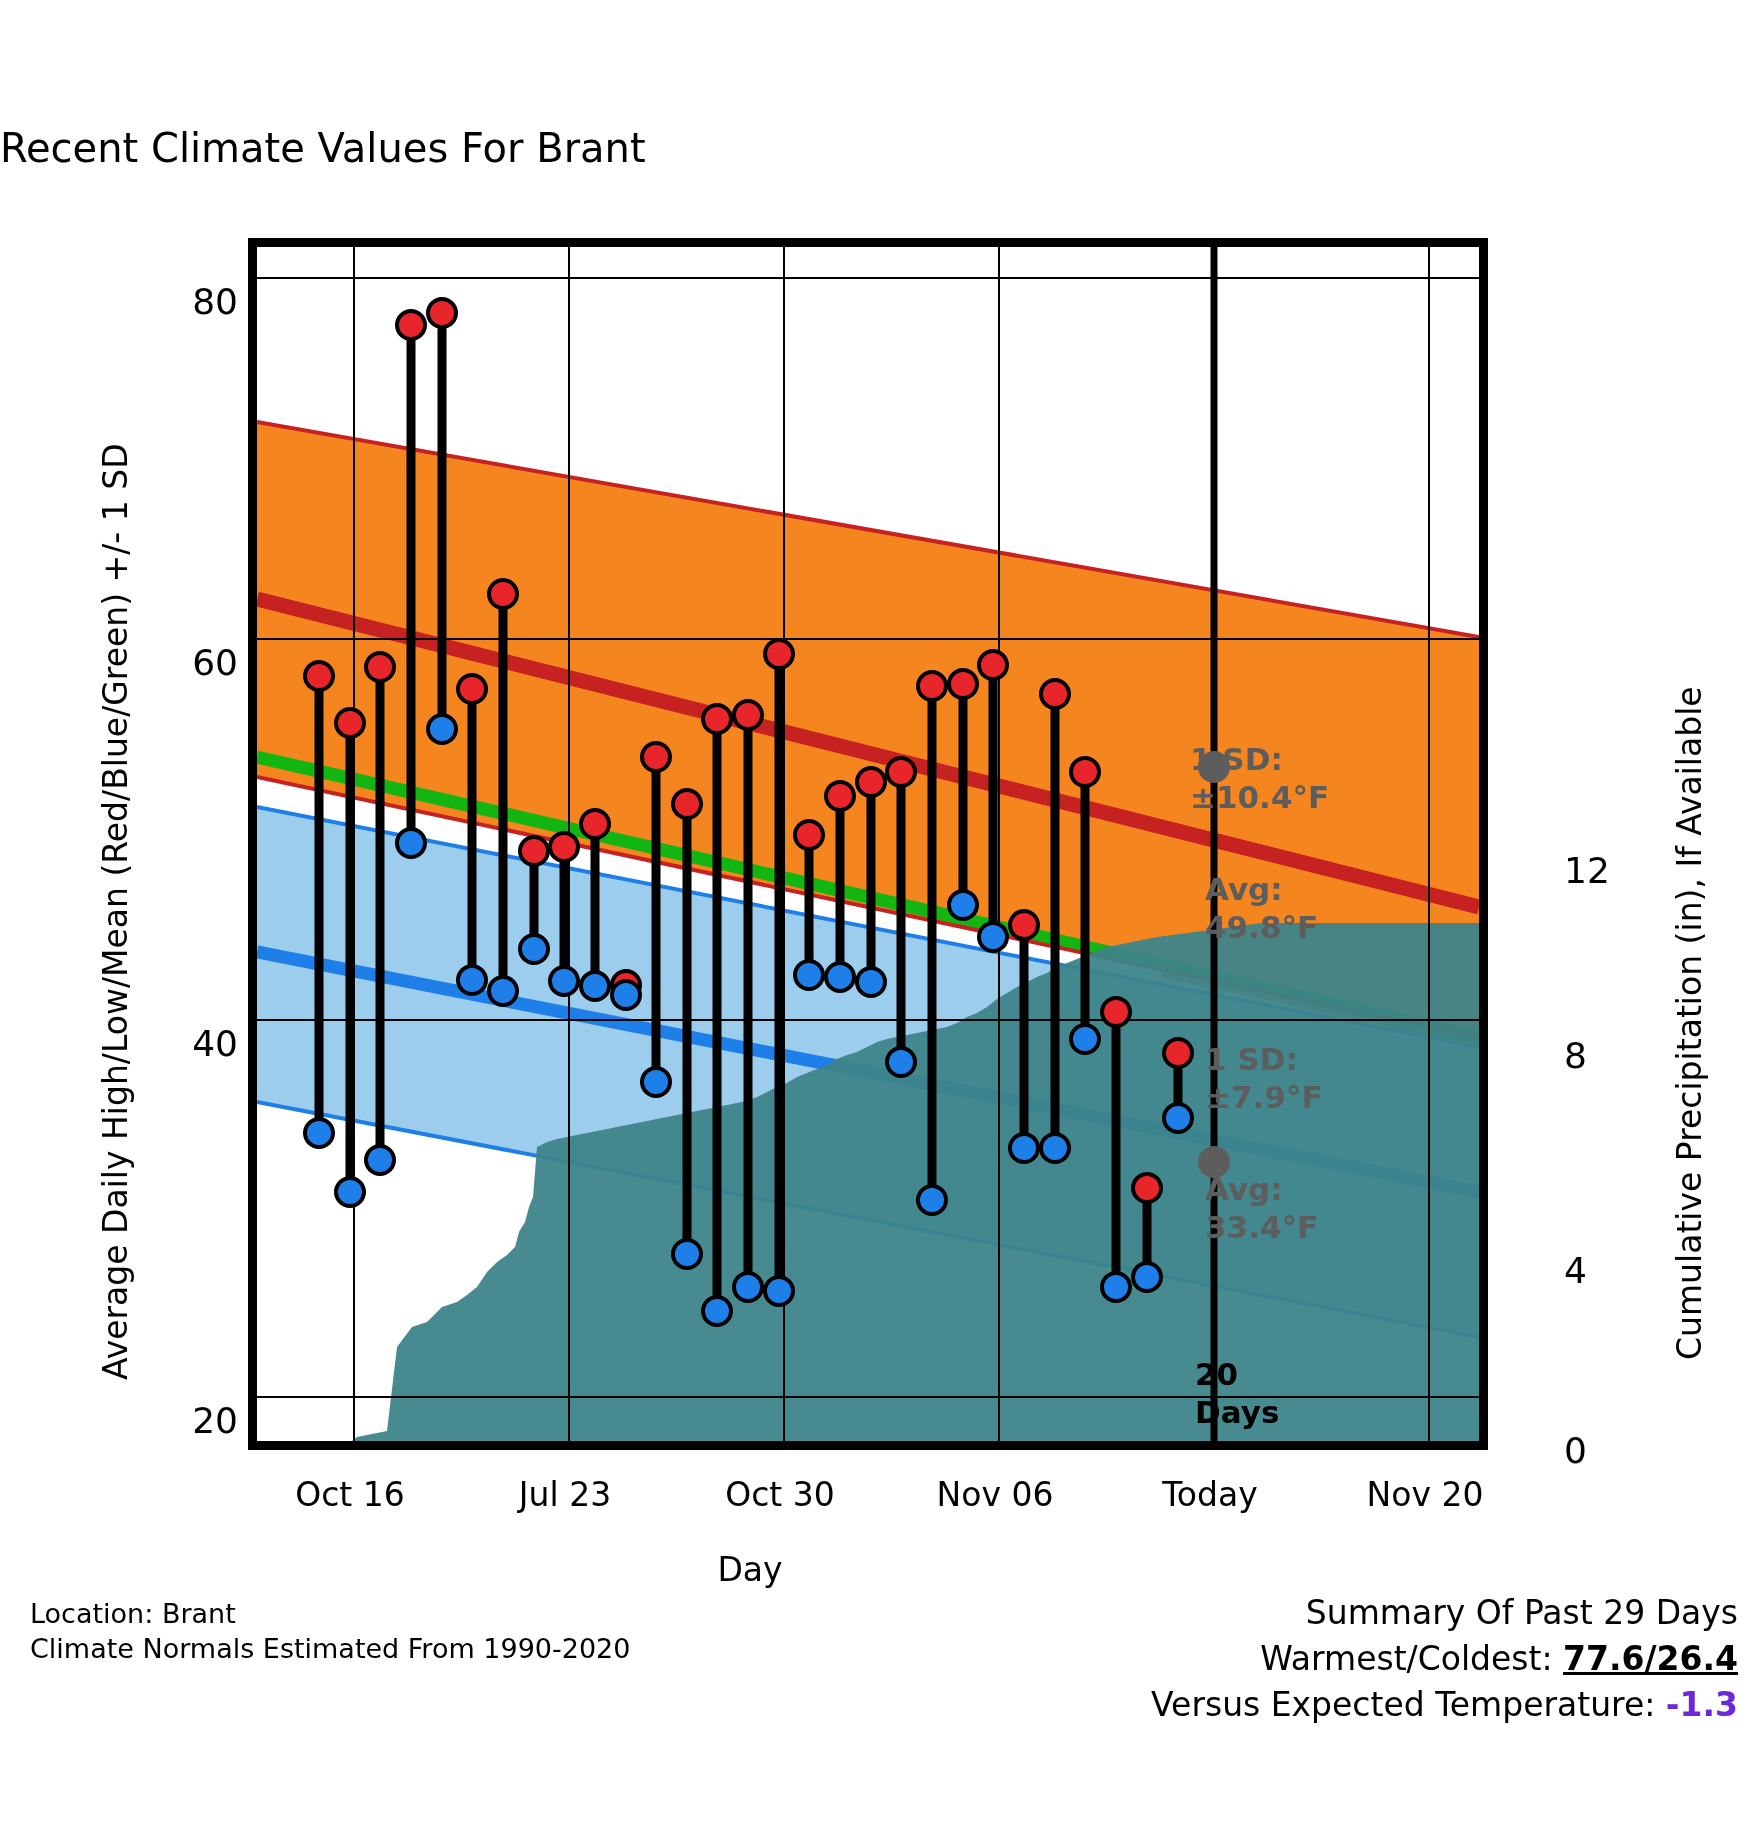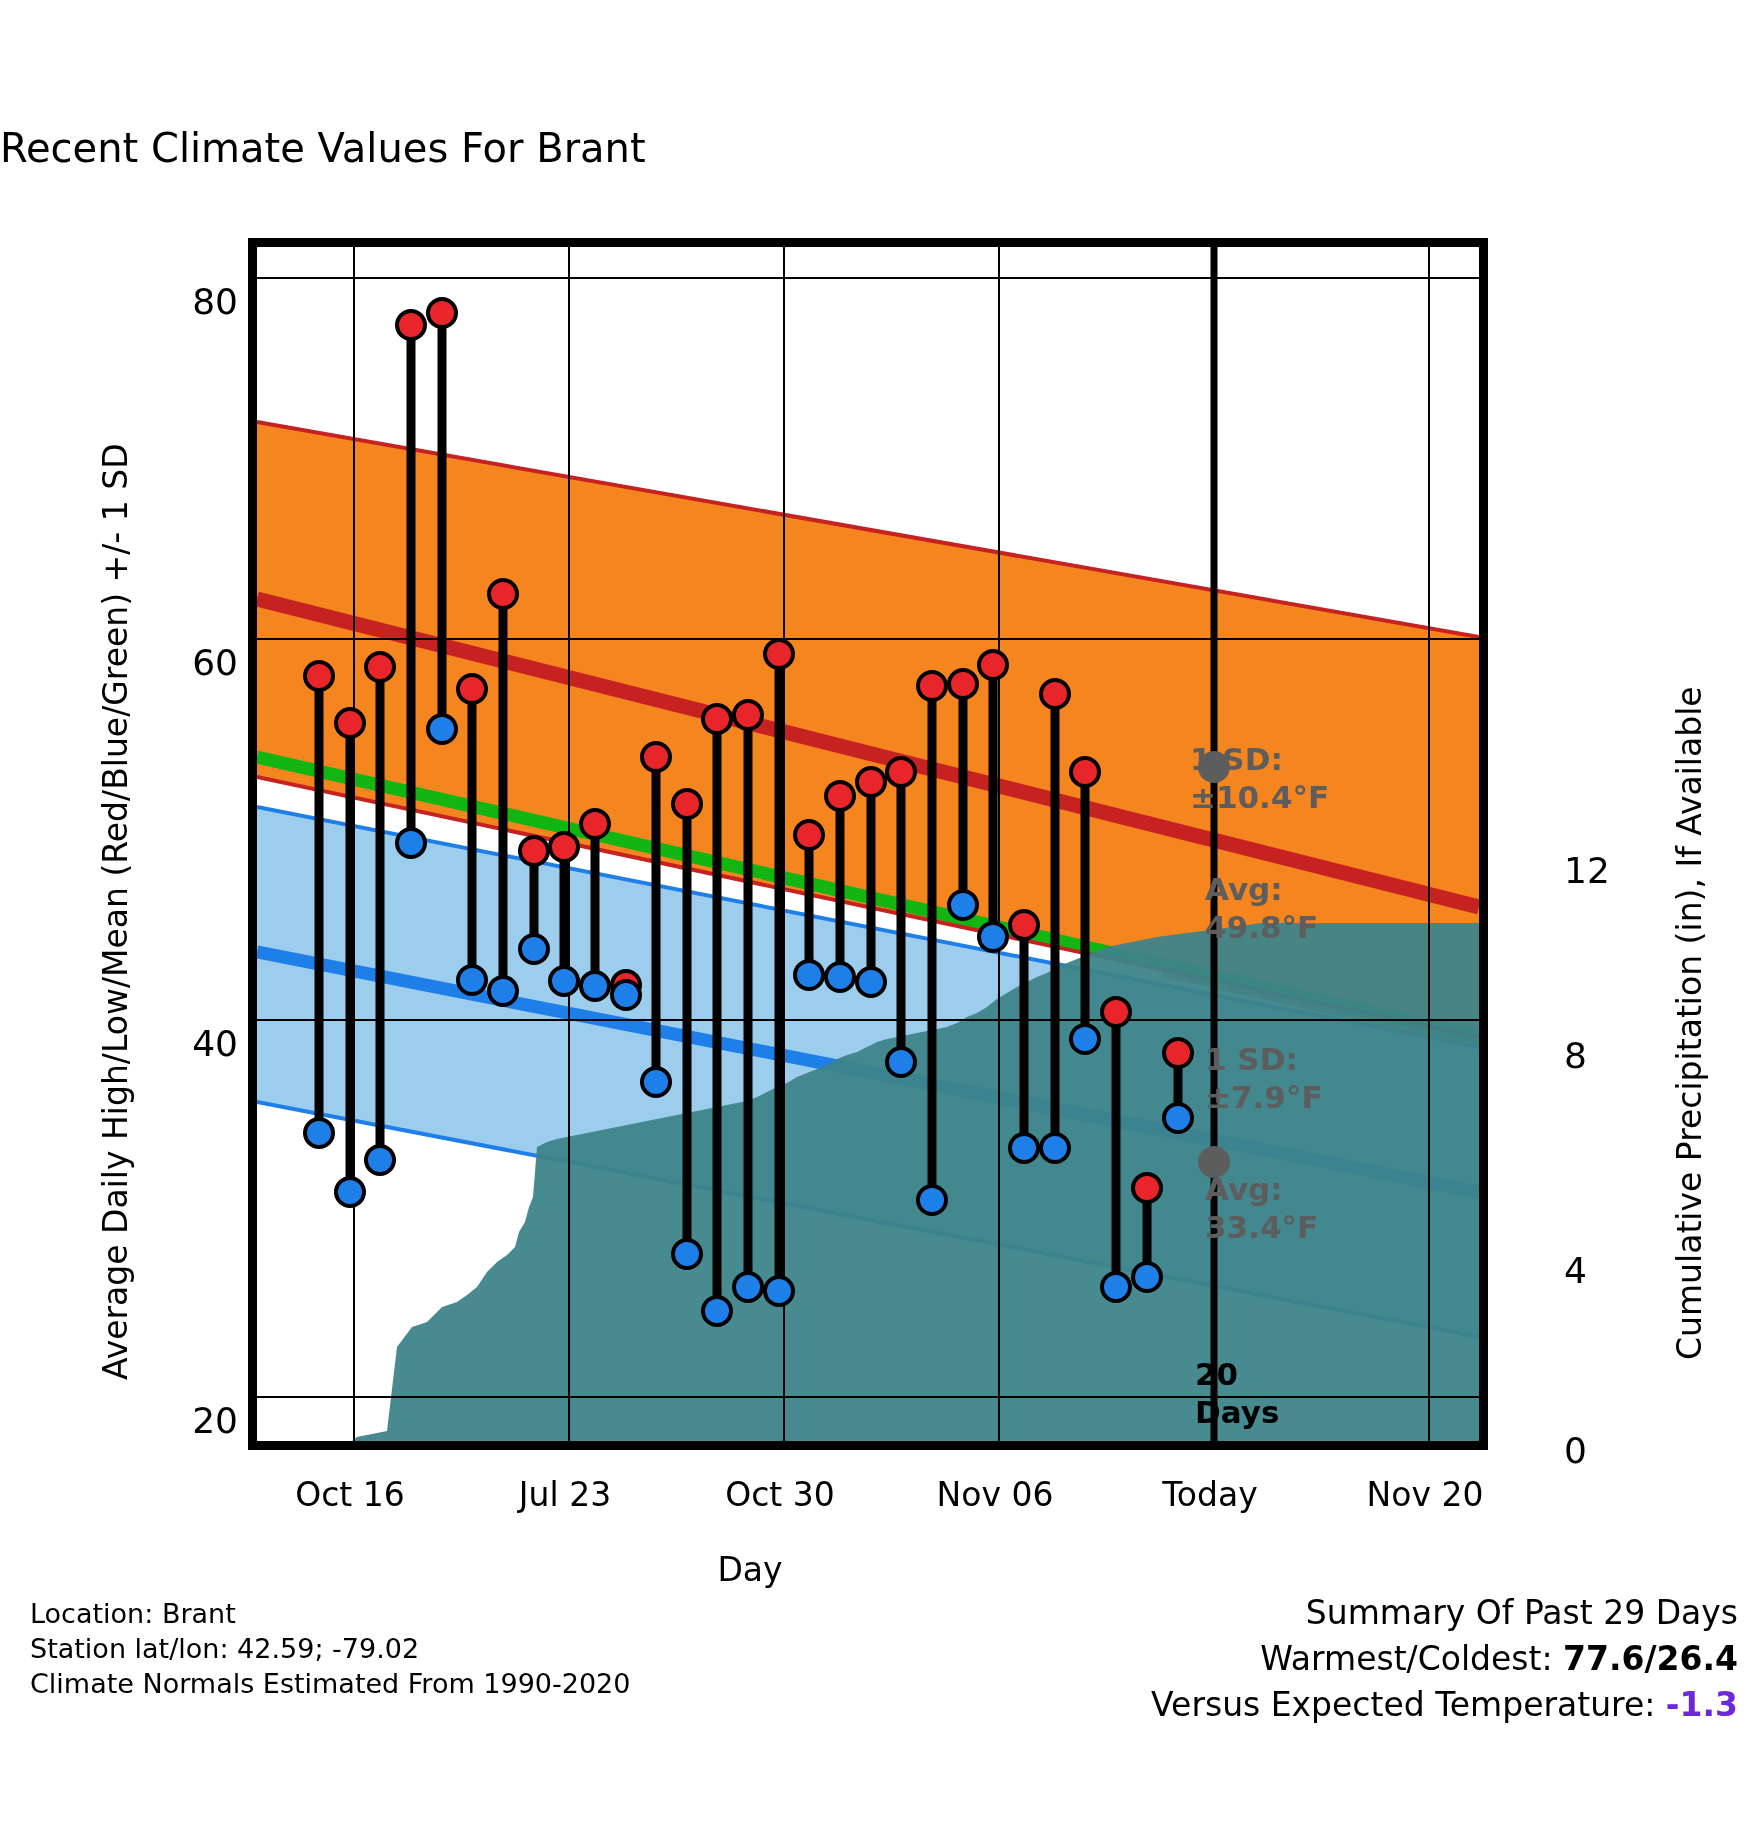--- a/index.html
+++ b/index.html
@@ -8,21 +8,21 @@
   .ylabel-left{position:absolute;left:0;top:0;transform-origin:0 0;font-size:33px;white-space:nowrap;}
   .ylabel-right{position:absolute;left:0;top:0;transform-origin:0 0;font-size:33px;white-space:nowrap;}
   .xlabel{position:absolute;left:0;top:1550px;width:1500px;text-align:center;font-size:33px;}
   .plot{position:absolute;left:248px;top:238px;width:1240px;height:1212px;border:9px solid #000;box-sizing:border-box;background:#fff;overflow:hidden;}
   .ytick{position:absolute;right:1510px;font-size:36px;text-align:right;width:120px;}
   .ytick-r{position:absolute;left:1564px;font-size:36px;text-align:left;width:120px;}
   .xtick{position:absolute;font-size:33px;text-align:center;width:220px;top:1475px;}
   .footer-left{position:absolute;left:30px;top:1596px;font-size:27px;line-height:35px;}
   .footer-right{position:absolute;right:10px;top:1590px;font-size:33px;line-height:46px;text-align:right;}
   .fr-row{white-space:nowrap;}
-  .fr-val{font-weight:bold;}
+  .fr-val{font-weight:bold;text-decoration:underline;}
   .val-blue{color:#6d28d9;font-weight:bold;}
   .val-green{color:#00b050;font-weight:bold;}
   .ann{position:absolute;font-size:31px;font-weight:bold;color:#5d5d5d;line-height:38px;}
   .ann-days{position:absolute;font-size:31px;font-weight:bold;color:#000;line-height:38px;}
   svg{display:block;}
 </style>
 </head>
 <body>
 
 <div class="title">Recent Climate Values For Brant</div>
@@ -202,21 +202,20 @@
   <div>Avg:</div>
   <div>33.4°F</div>
 </div>
 <div class="ann-days" style="left:1195px;top:1355px;">
   <div>20</div>
   <div>Days</div>
 </div>
 
 <div class="footer-left">
   <div>Location: Brant</div>
-  <div>Station lat/lon: 42.59; -79.02</div>
   <div>Climate Normals Estimated From 1990-2020</div>
 </div>
 
 <div class="footer-right">
   <div class="fr-row">Summary Of Past 29 Days</div>
   <div class="fr-row">
     <span>Warmest/Coldest:</span>
     <span class="fr-val">77.6/26.4</span>
   </div>
   <div class="fr-row">

